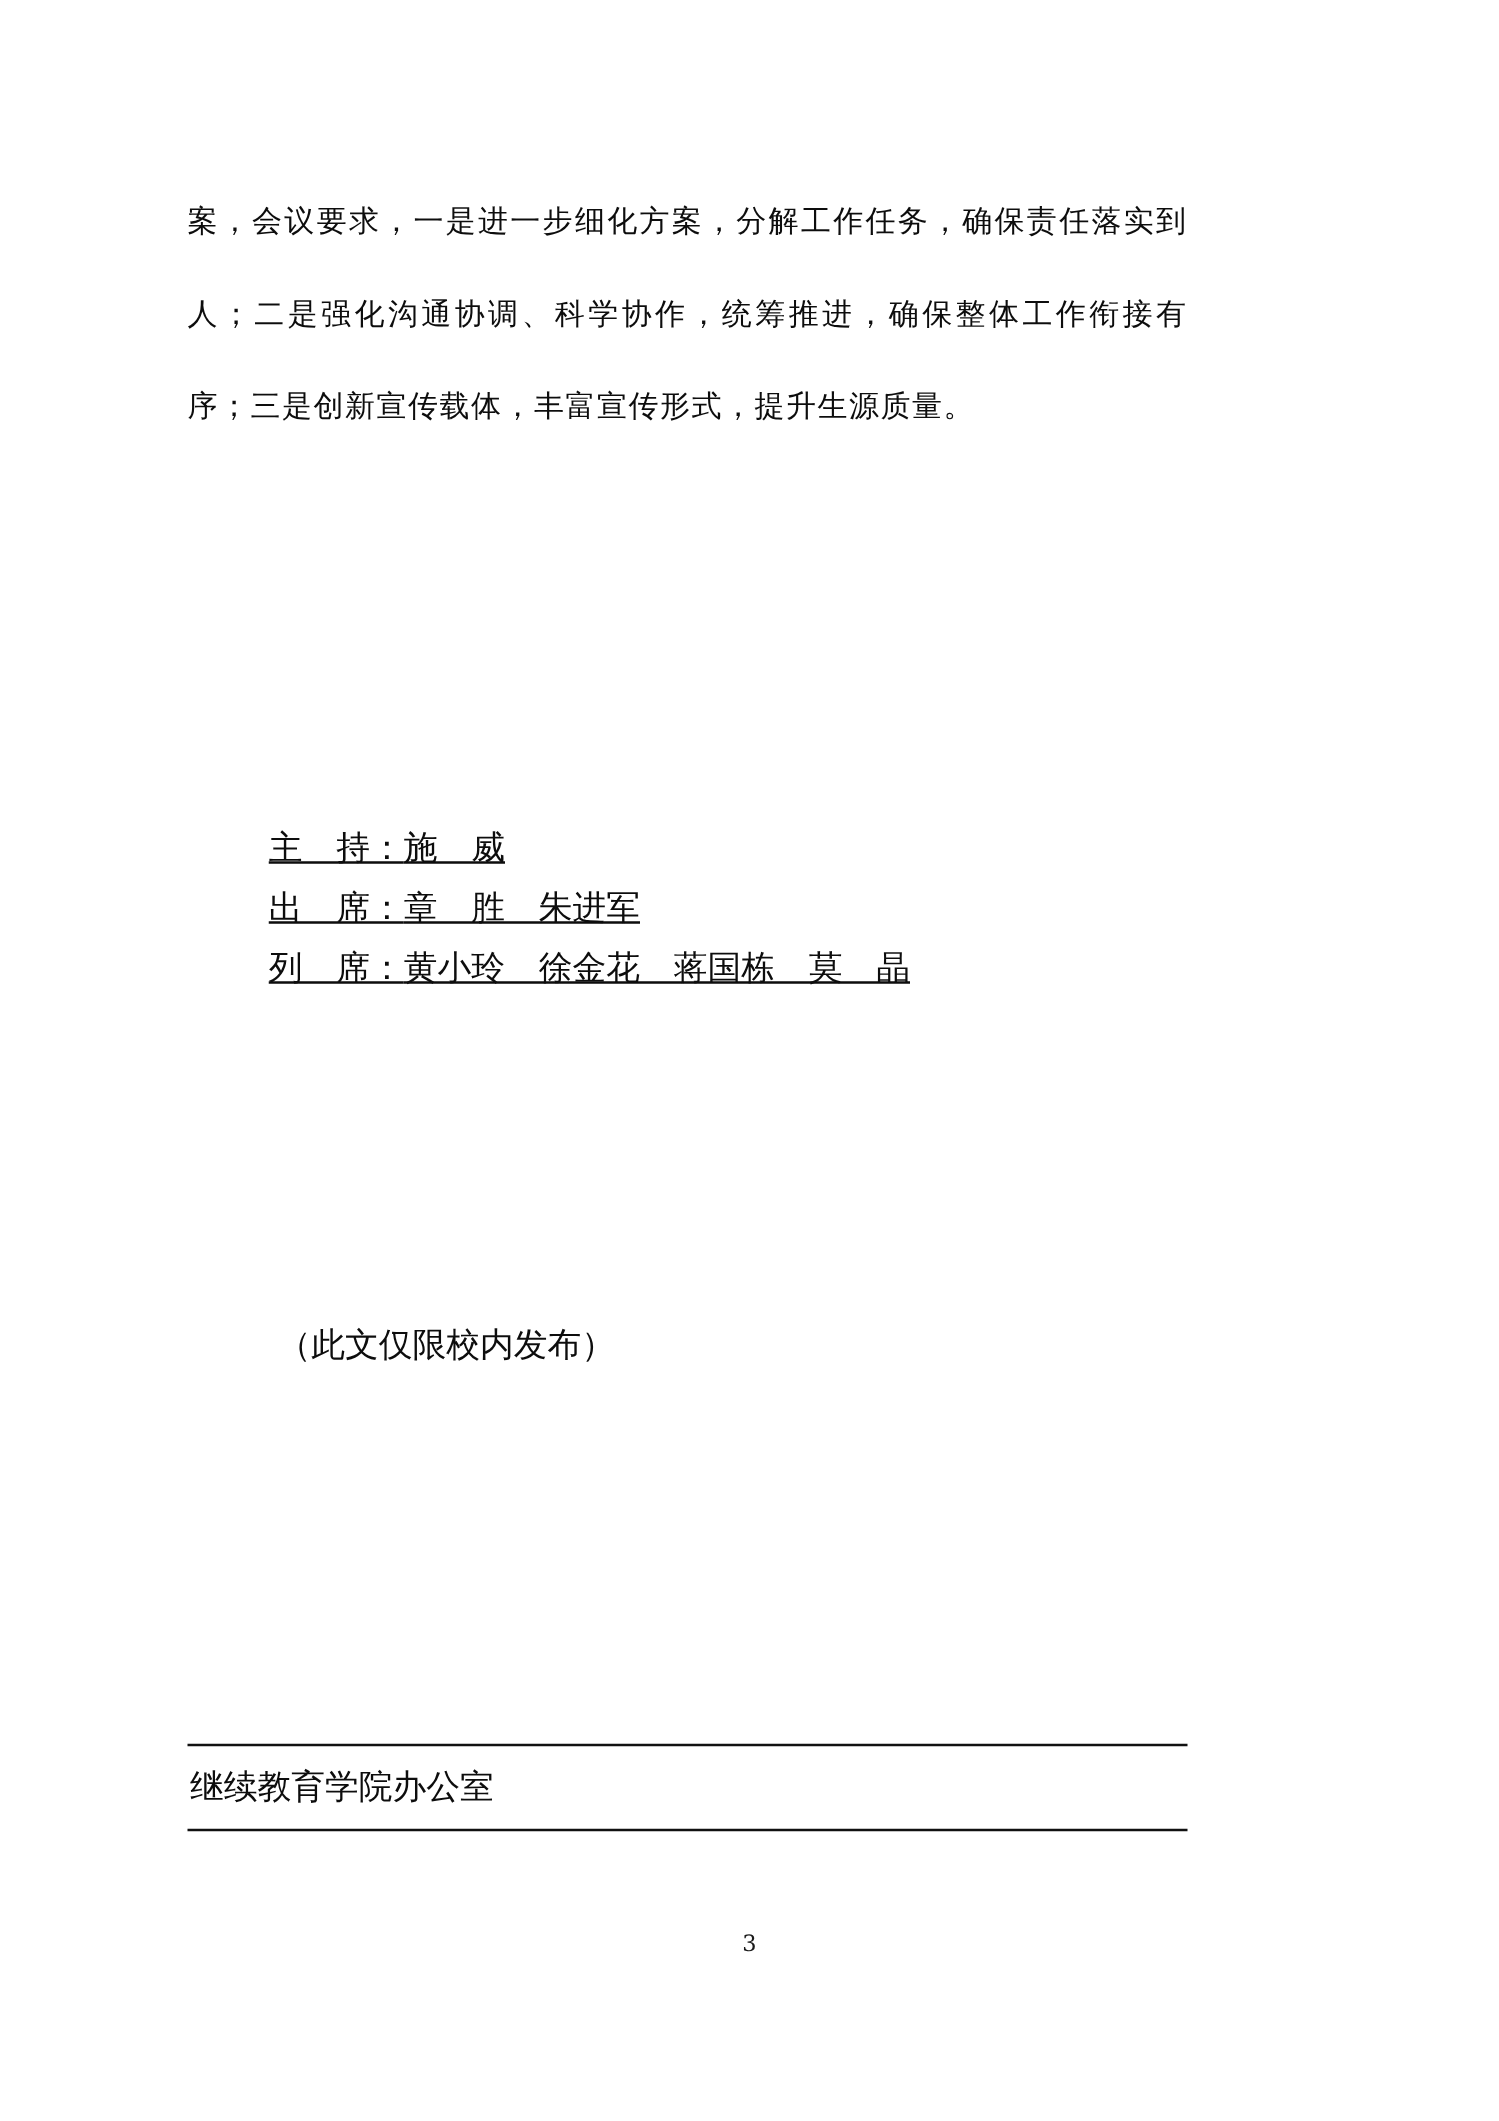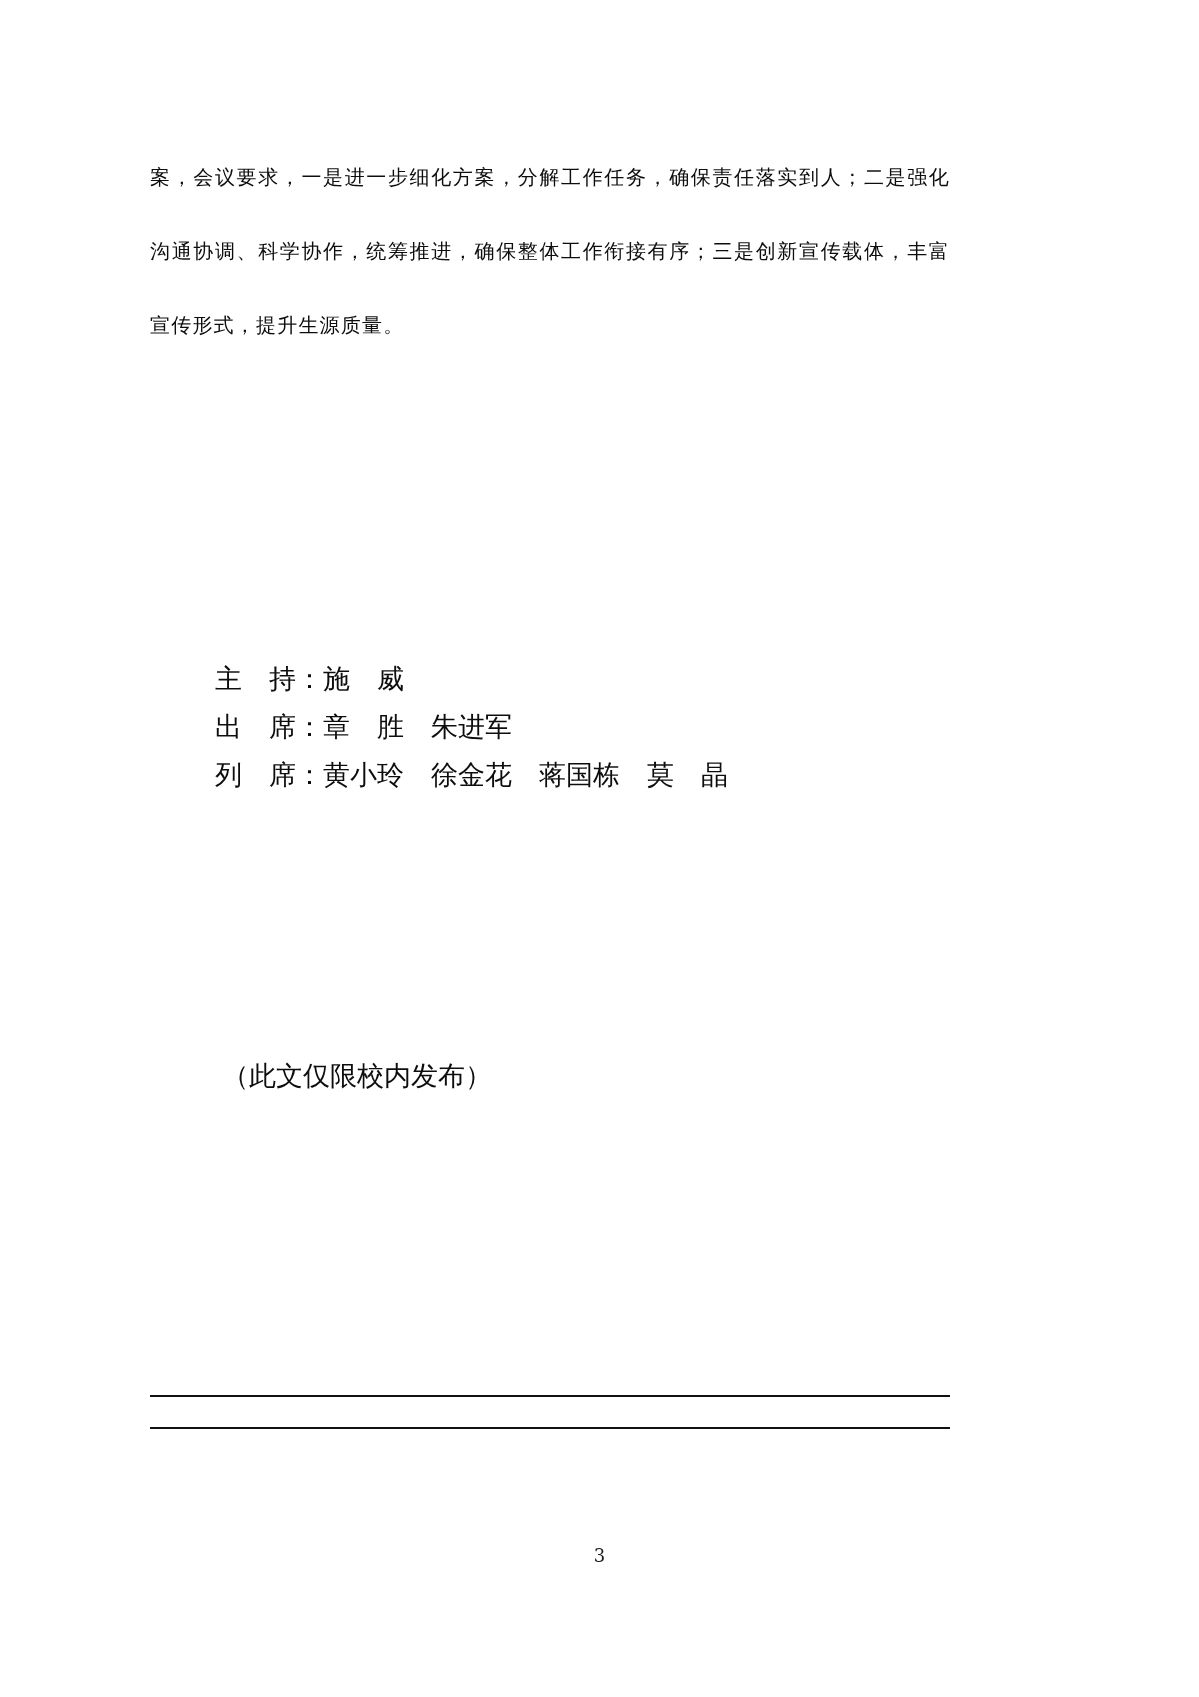--- a/index.html
+++ b/index.html
@@ -14,40 +14,41 @@
     background: #ffffff;
     font-family: "DejaVu Serif", "Liberation Serif", serif;
     color: #0d0d0d;
     overflow: hidden;
   }
   .body-text {
     position: absolute;
     left: 150px;
     top: 140px;
     width: 800px;
-    font-size: 20px;
+    font-size: 24px;
     line-height: 74px;
     letter-spacing: 1.2px;
     text-align: justify;
     text-justify: inter-character;
   }
   .body-text p {
     margin: 0;
     white-space: pre-wrap;
   }
   .attendance {
     position: absolute;
     left: 215px;
     top: 655px;
     font-size: 27px;
     line-height: 48px;
   }
   .att-row {
     display: block;
     white-space: pre;
+    text-decoration: underline;
   }
   .note {
     position: absolute;
     left: 222px;
     top: 1020px;
     font-size: 27px;
     white-space: pre;
     margin-top: 38px;
   }
   .footer {
@@ -97,19 +98,20 @@
     <span class="att-row"><span>主　持：</span><span>施　威</span></span>
     <span class="att-row"><span>出　席：</span><span>章　胜　朱进军</span></span>
     <span class="att-row"><span>列　席：</span><span>黄小玲　徐金花　蒋国栋　莫　晶</span></span>
   </div>
 
   <div class="note">（此文仅限校内发布）</div>
 
   <div class="footer">
     <div class="footer-rule-top"></div>
     <div class="footer-line">
+      <span>继续教育学院办公室</span>
     </div>
     <div class="footer-rule-bottom"></div>
   </div>
 
   <div class="page-number">3</div>
 
 </div>
 
 </body></html>

